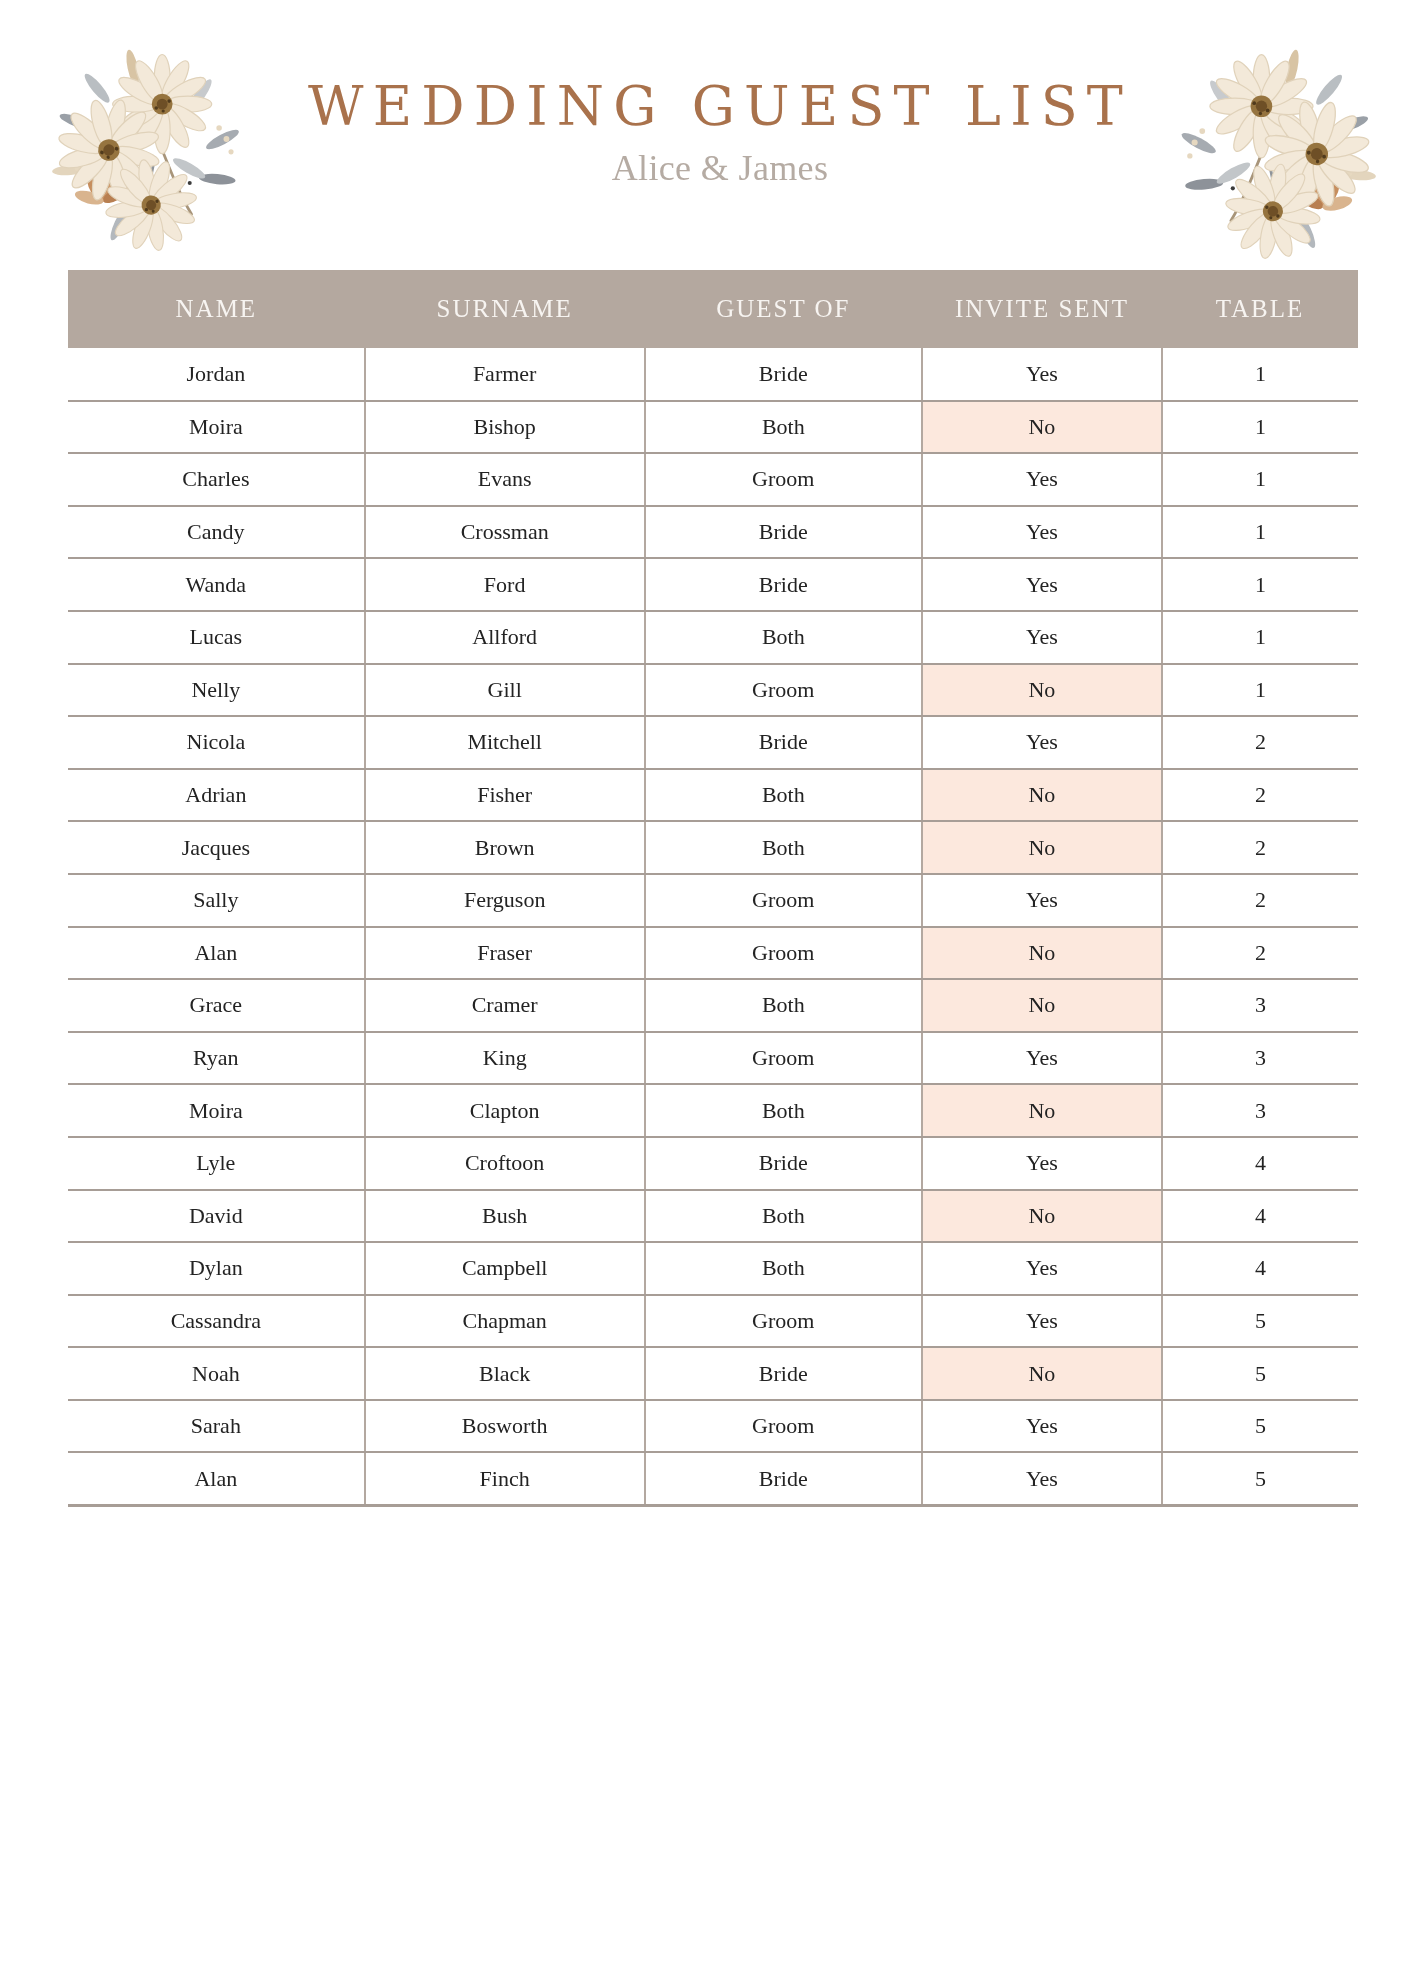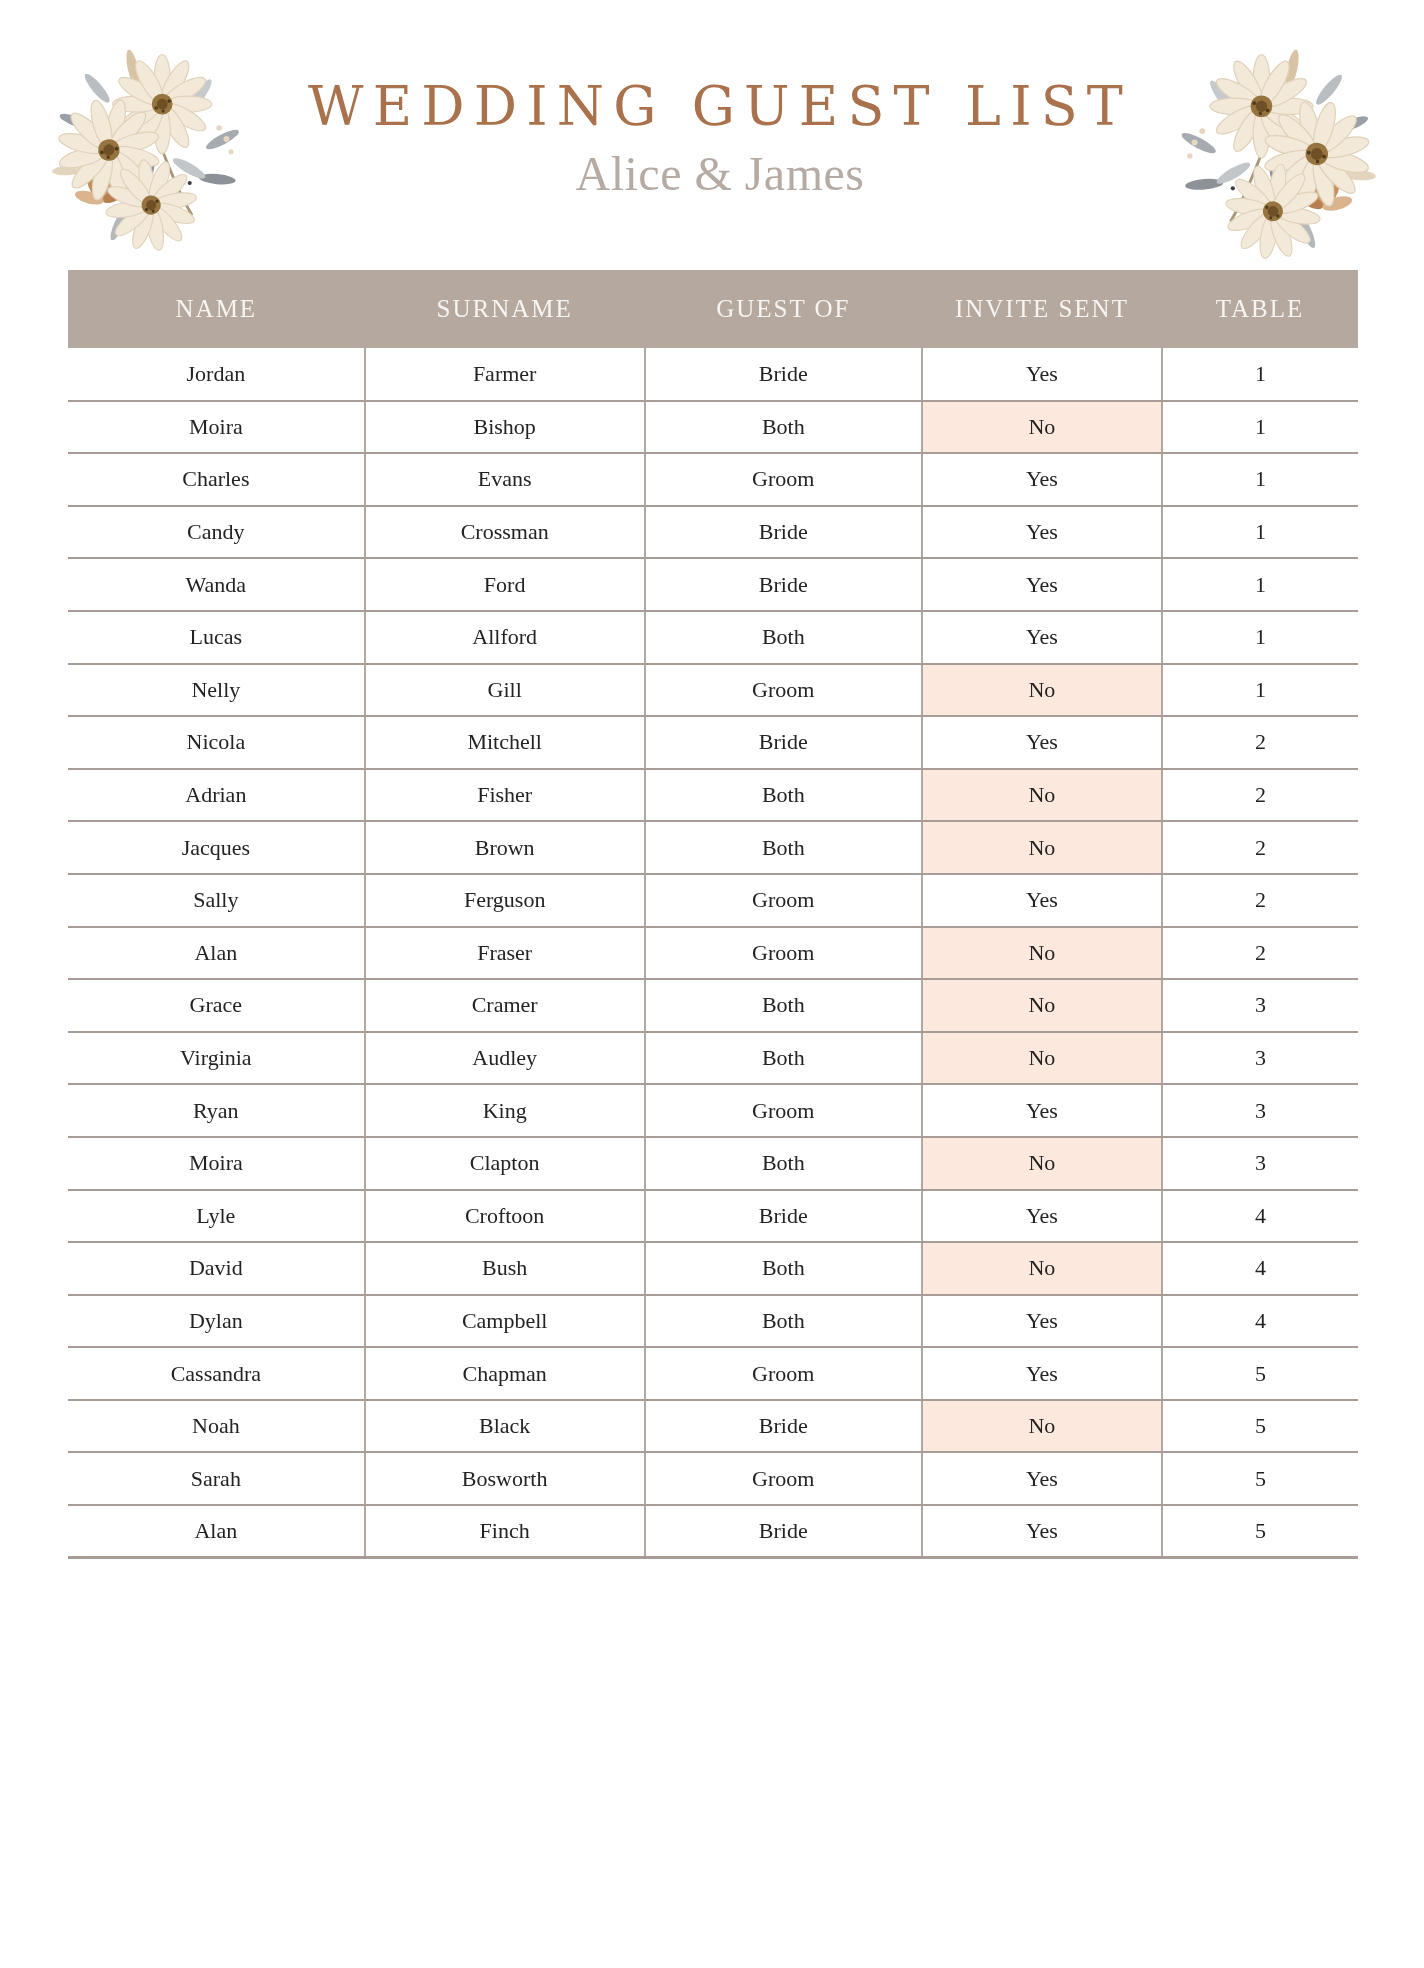--- a/index.html
+++ b/index.html
@@ -28,21 +28,21 @@
   .titles{position:absolute;left:16px;right:0;top:0;text-align:center;}
   h1{
     margin:80px 0 0 0;line-height:1;
     font-family:"DejaVu Serif",serif;font-weight:normal;
     font-size:54px;letter-spacing:0.17em;color:var(--title-brown);
     white-space:nowrap;
   }
   h2{
     margin:16px 0 0 0;line-height:1;
     font-family:"Liberation Serif",serif;font-weight:normal;
-    font-size:48px;color:var(--subtitle-gray);letter-spacing:0.01em;
+    font-size:36px;color:var(--subtitle-gray);letter-spacing:0.01em;
   }
 
   table.guest-table{
     margin:0 66px 0 68px;width:1290px;
     border-collapse:collapse;table-layout:fixed;
   }
   thead th{
     height:78px;background:var(--header-bg);color:var(--header-text);
     font-weight:normal;font-size:25px;letter-spacing:2px;
     font-family:"Liberation Serif",serif;text-align:center;vertical-align:middle;
@@ -254,27 +254,20 @@
 
 
   <tr>
     <td>Grace</td>
     <td>Cramer</td>
     <td>Both</td>
     <td class="no-cell">No</td>
     <td>3</td>
   </tr>
 
-  <tr>
-    <td>Virginia</td>
-    <td>Audley</td>
-    <td>Both</td>
-    <td class="no-cell">No</td>
-    <td>3</td>
-  </tr>
 
   <tr>
     <td>Ryan</td>
     <td>King</td>
     <td>Groom</td>
     <td>Yes</td>
     <td>3</td>
   </tr>
 
   <tr>

